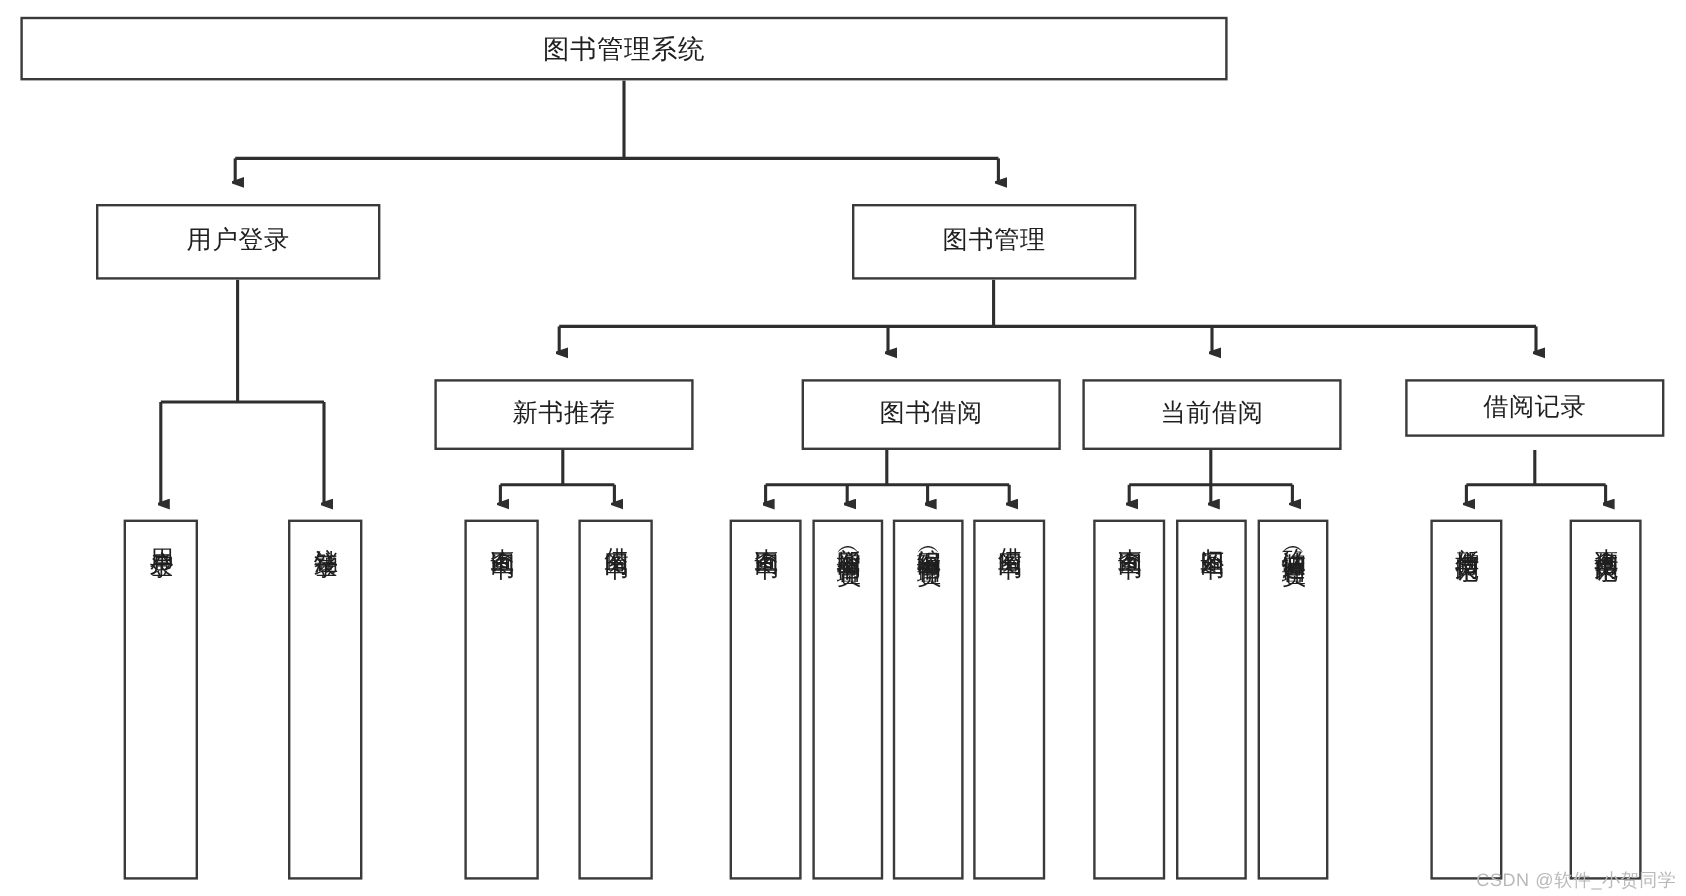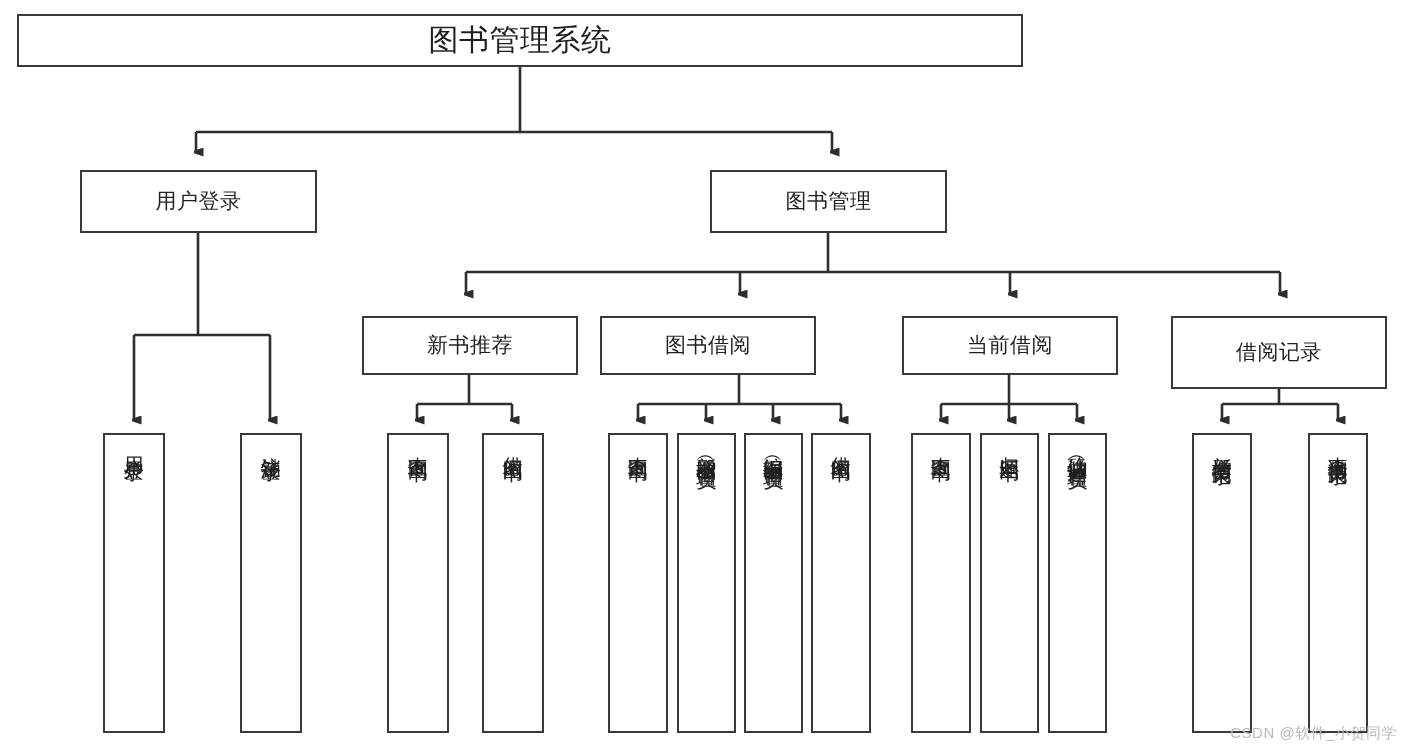--- a/index.html
+++ b/index.html
@@ -50,21 +50,21 @@
   }
   .node.vertical .node-label {
     writing-mode: vertical-rl;
     text-orientation: upright;
     font-size: 20px;
     line-height: 1.32;
     letter-spacing: 2px;
     white-space: normal;
     max-height: 100%;
   }
-  .node.root .node-label { font-size: 30px; }
+  .node.root .node-label { font-size: 22px; }
   .node.level2 .node-label { font-size: 21px; }
   .node.level3 .node-label { font-size: 21px; }
   #watermark {
     position: absolute;
     right: 8px;
     bottom: 4px;
     font-size: 15px;
     color: #b9b9b9;
     white-space: nowrap;
     letter-spacing: 0.5px;
@@ -132,27 +132,27 @@
   <div class="node level2" style="left:80px; top:170px; width:237px; height:63px;">
     <span class="node-label">用户登录</span>
   </div>
   <div class="node level3" style="left:362px; top:316px; width:216px; height:59px;">
     <span class="node-label">新书推荐</span>
   </div>
 
   <div class="node level2" style="left:710px; top:170px; width:237px; height:63px;">
     <span class="node-label">图书管理</span>
   </div>
-  <div class="node level3" style="left:600px; top:316px; width:216px; height:59px;">
+  <div class="node level3" style="left:668px; top:316px; width:216px; height:59px;">
     <span class="node-label">图书借阅</span>
   </div>
   <div class="node level3" style="left:902px; top:316px; width:216px; height:59px;">
     <span class="node-label">当前借阅</span>
   </div>
-  <div class="node level3" style="left:1171px; top:316px; width:216px; height:73px;">
+  <div class="node level3" style="left:1171px; top:316px; width:216px; height:48px;">
     <span class="node-label">借阅记录</span>
   </div>
 
   <div class="node vertical" style="left:103px; top:433px; width:62px; height:300px;">
     <span class="node-label">用户登录</span>
   </div>
   <div class="node vertical" style="left:240px; top:433px; width:62px; height:300px;">
     <span class="node-label">注销登录</span>
   </div>
 

